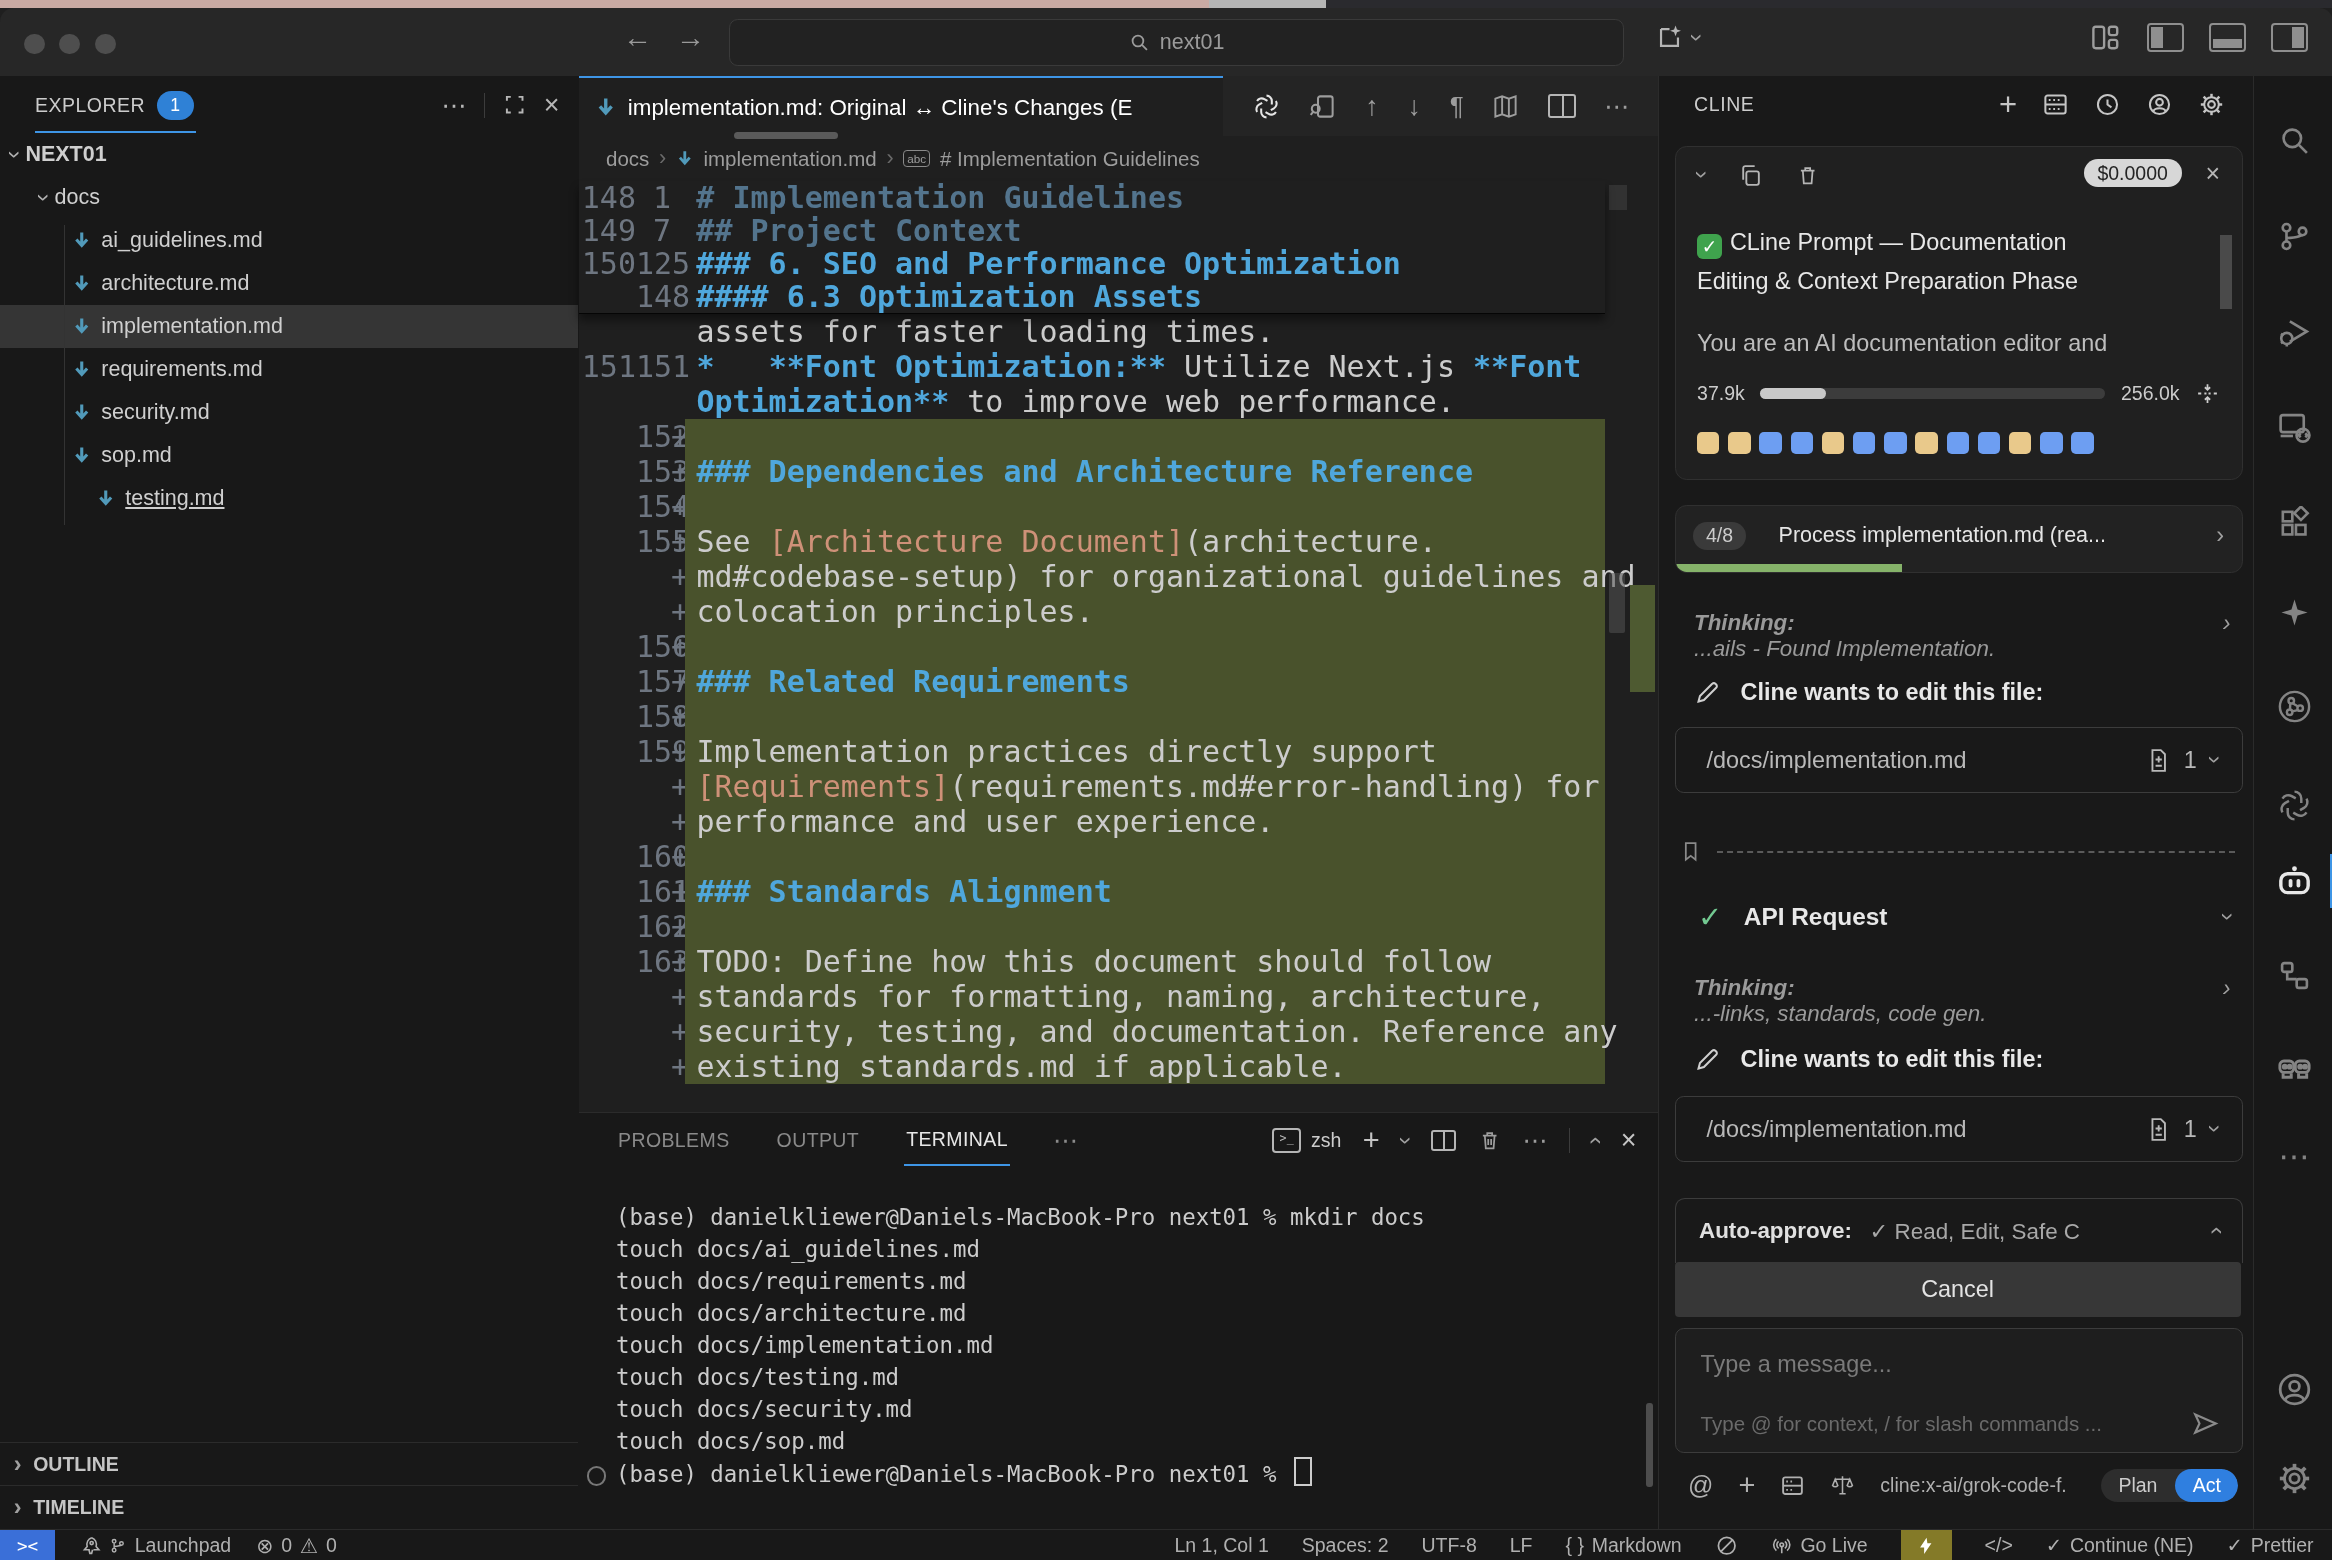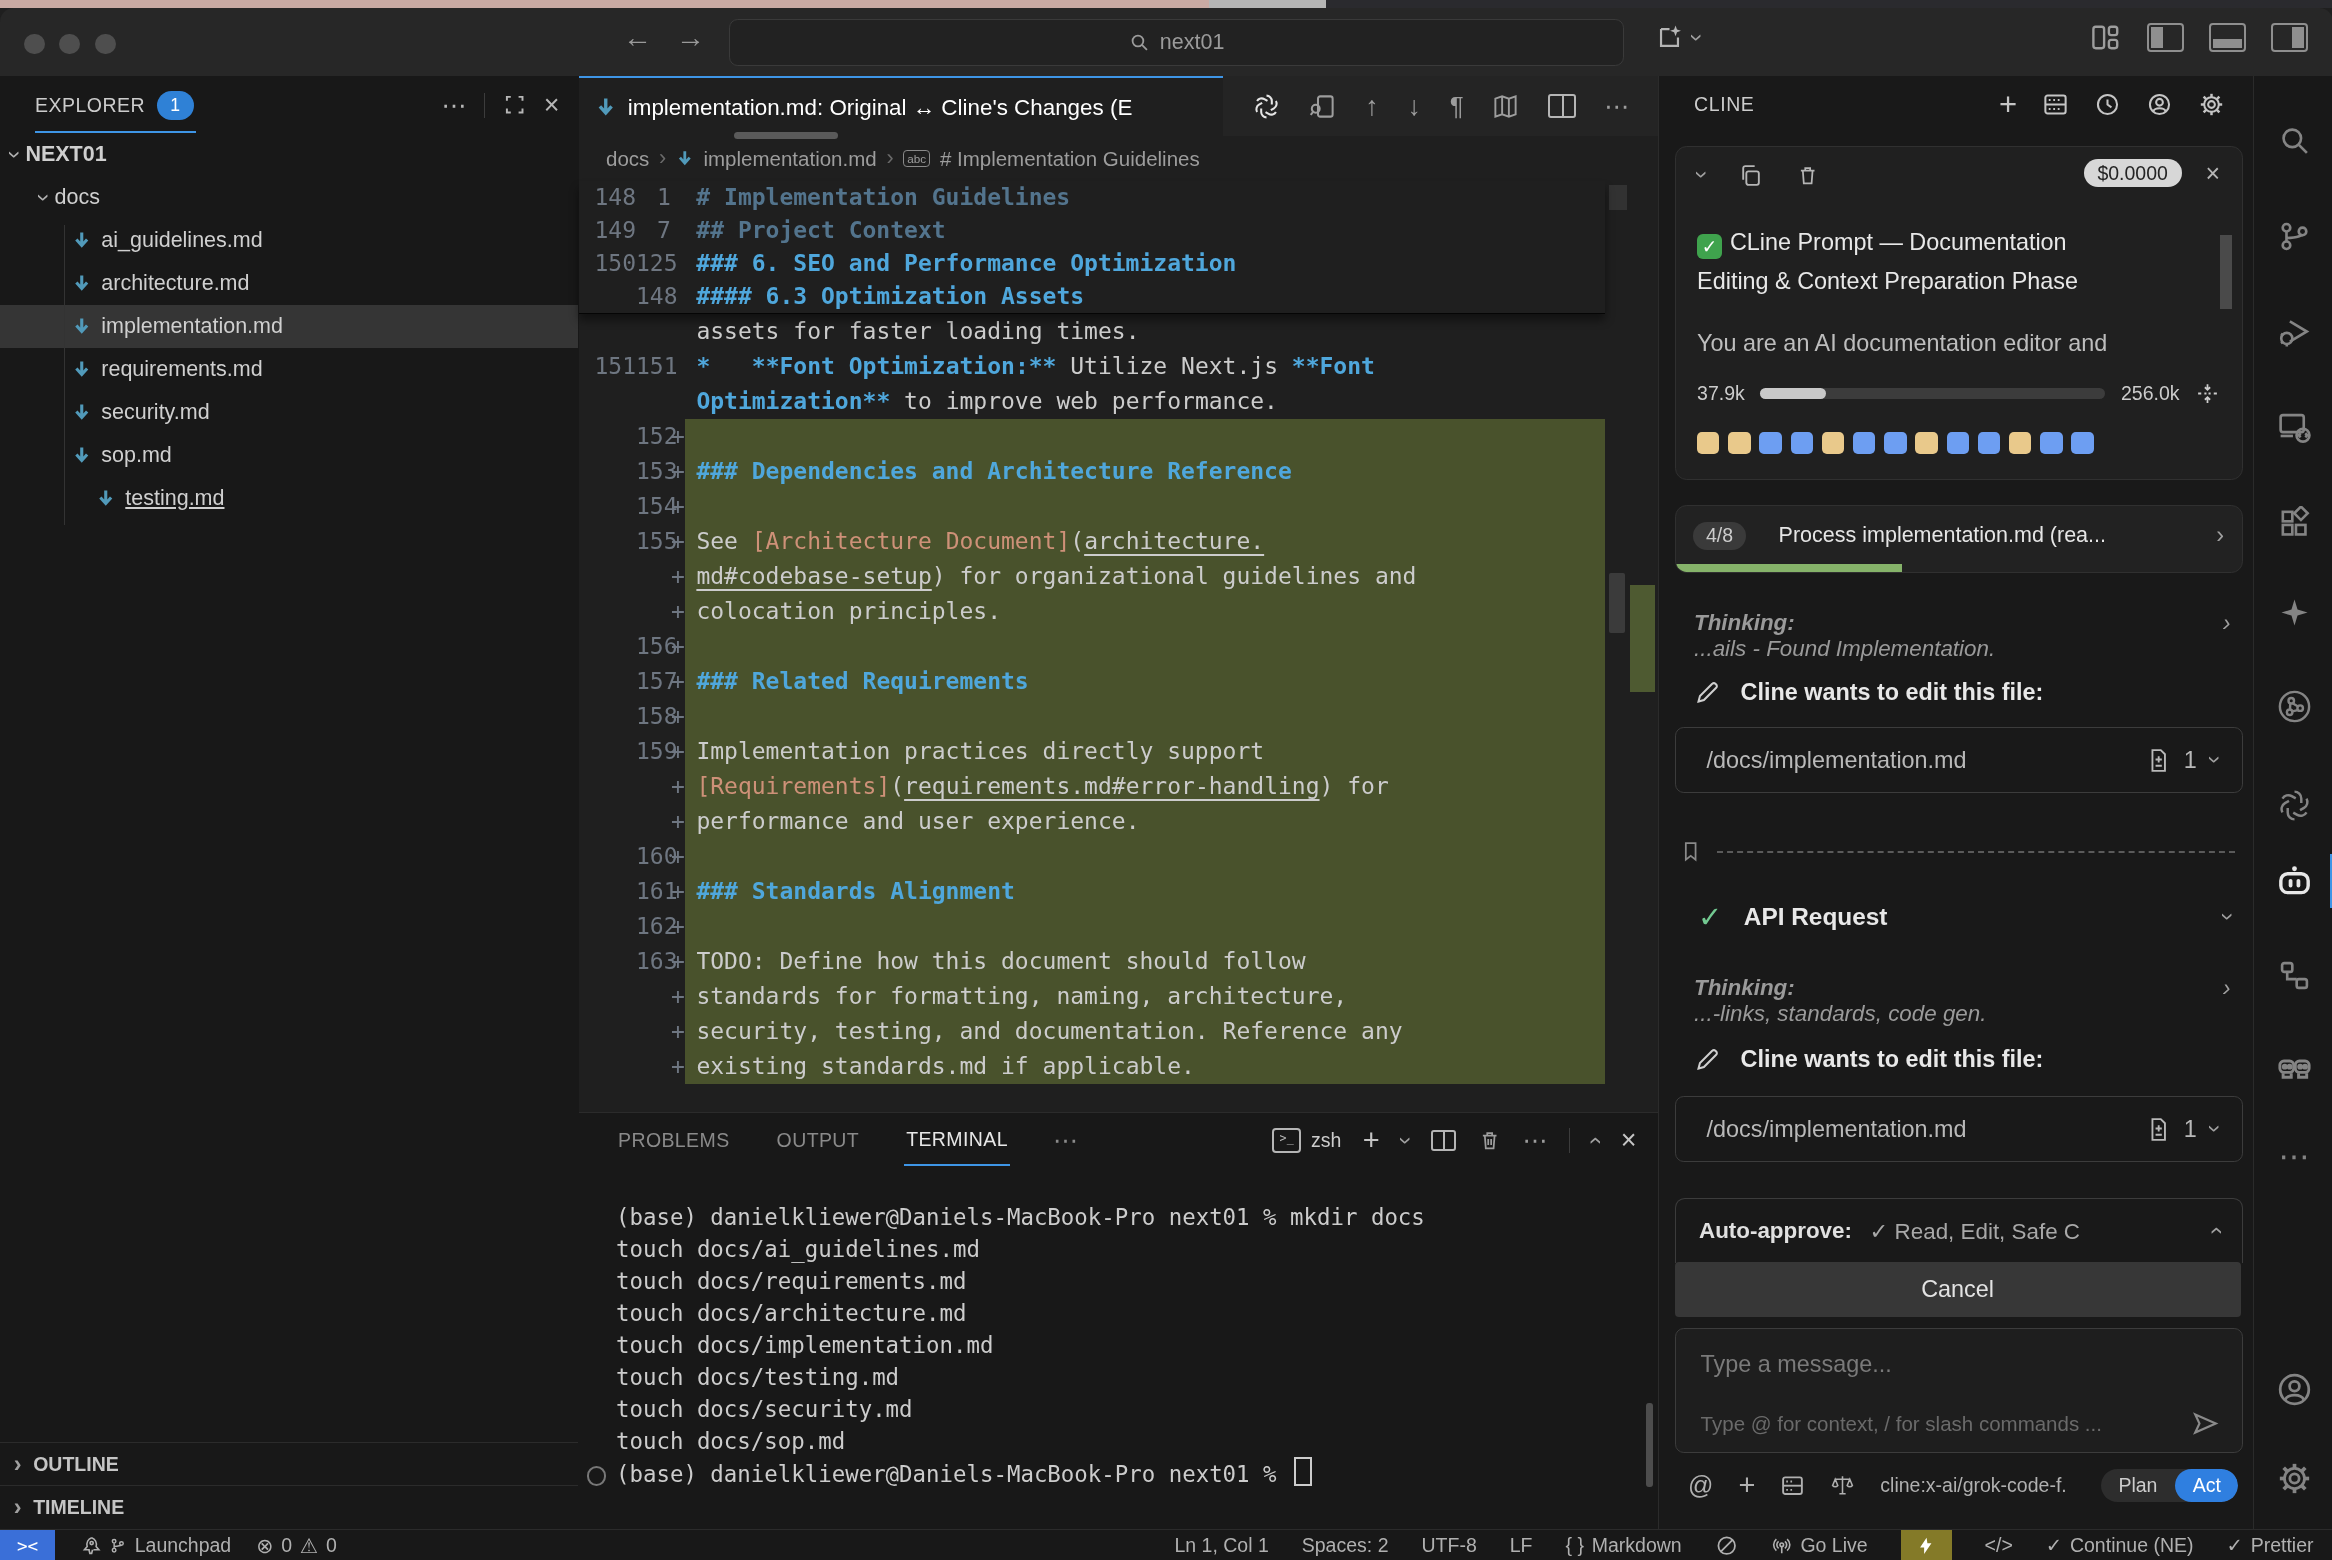--- a/index.html
+++ b/index.html
@@ -56,32 +56,32 @@
   .ed-actions{position:absolute;right:0;top:0;width:435px;height:60px;background:#242424;
     display:flex;align-items:center;justify-content:space-evenly;color:#cfcfcf;}
   .breadcrumb{position:absolute;top:60px;left:0;right:0;height:45px;display:flex;align-items:center;
     font-size:20.5px;color:#9d9d9d;gap:9.8px;padding-left:27px;}
   .bc-sep{color:#6a6a6a;font-size:21.5px;}
   .abc-box{border:1.5px solid #8a8a8a;border-radius:3.9px;font-size:11.7px;padding:1px 2.9px;color:#9d9d9d;}
   
   .sticky{position:absolute;top:105px;left:0;width:1026px;background:#1f1f1f;
     border-bottom:1px solid #050505;box-shadow:0 6.8px 8.8px rgba(0,0,0,.45);z-index:3;}
   .codewrap{position:absolute;top:238px;left:0;width:1079px;}
-  .cl{display:flex;height:35px;line-height:35px;font-size:23px;}
+  .cl{display:flex;height:35px;line-height:35px;font-size:30px;}
   .sticky .cl{height:33px;line-height:33px;}
   .cl .on{width:57px;text-align:right;color:#6e7681;font-family:"DejaVu Sans Mono",monospace;}
   .cl .mn{width:35px;text-align:right;color:#6e7681;font-family:"DejaVu Sans Mono",monospace;}
   .cl .pl{width:13.7px;text-align:center;color:#6e7681;font-family:"DejaVu Sans Mono",monospace;}
   .cl .codecell{width:909px;padding-left:11.7px;font-family:"DejaVu Sans Mono",monospace;color:#cccccc;white-space:pre;}
   .cl .codecell.added{background:var(--added);}
   .seg-h{color:var(--mdblue);font-weight:bold;text-align:center;}
   .seg-hdim{color:#53748d;font-weight:bold;}
   .seg-b{color:var(--mdblue);font-weight:bold;}
   .seg-lnk{color:var(--salmon);}
-  .seg-u{text-decoration:underline;text-underline-offset:4.9px;}
+  .seg-u{text-underline-offset:4.9px;}
   .ov-thumb{position:absolute;left:1030px;top:497px;width:15.6px;height:60px;background:#55555588;border-radius:2px;}
   .ov-diff{position:absolute;left:1051px;top:509px;width:25px;height:107px;background:#4e5a31;}
   .ov-mini{position:absolute;left:1030px;top:109px;width:17.6px;height:25px;background:#44444488;}
   
   .panel{position:absolute;top:1112px;left:579px;width:1079px;height:417px;background:#181818;
     border-top:1px solid #2b2b2b;}
   .ptabs{position:absolute;top:0;left:0;right:0;height:55px;display:flex;align-items:center;
     padding-left:37px;gap:43px;font-size:19.5px;letter-spacing:0.4px;color:#8a8a8a;}
   .ptab{padding:12.7px 2px;cursor:pointer;}
   .ptab.active{color:#e7e7e7;border-bottom:2px solid var(--accent);}

